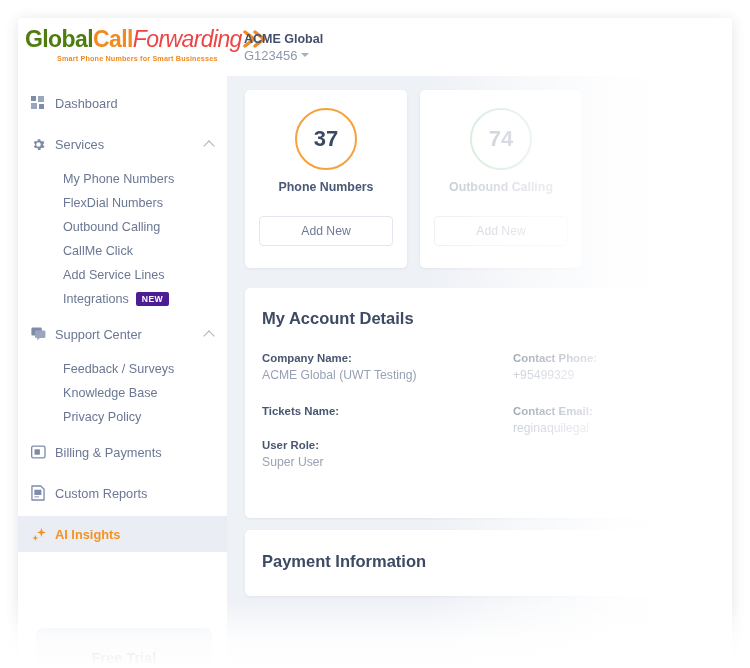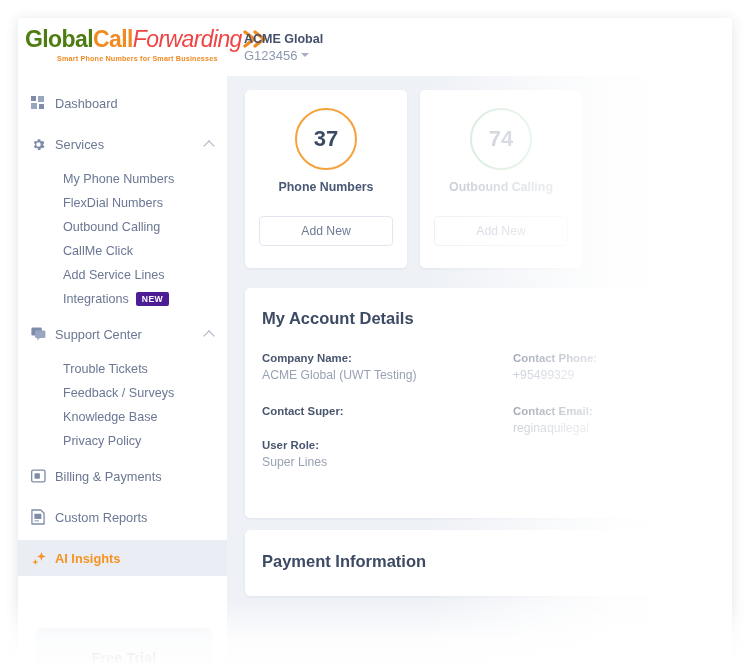--- a/index.html
+++ b/index.html
@@ -474,23 +474,20 @@
               <path d="M8 13.5 L8 16.5 L11 13.5 Z" fill="#9aa6c0"></path>
             </svg>
         </span>
         <span class="nav-label">Support Center</span>
         <span class="nav-chevron"></span>
       </div>
 
       <div class="nav-spacer-sm"></div>
 
       <div class="sub-item">
-        <span class="sub-label">Trouble Tickets</span>
-      </div>
-      <div class="sub-item">
         <span class="sub-label">Feedback / Surveys</span>
       </div>
       <div class="sub-item">
         <span class="sub-label">Knowledge Base</span>
       </div>
       <div class="sub-item">
         <span class="sub-label">Privacy Policy</span>
       </div>
 
       <div class="nav-spacer-sm"></div>
@@ -560,25 +557,25 @@
 
       <div id="account-panel">
         <div class="panel-title">My Account Details</div>
 
         <div class="detail-col col-left">
           <div class="detail-group">
             <div class="detail-label">Company Name:</div>
             <div class="detail-value">ACME Global (UWT Testing)</div>
           </div>
           <div class="detail-group">
-            <div class="detail-label">Contact Super:</div>
+            <div class="detail-label">Tickets Name:</div>
           </div>
           <div class="detail-group">
             <div class="detail-label">User Role:</div>
-            <div class="detail-value">Super Lines</div>
+            <div class="detail-value">Super User</div>
           </div>
         </div>
 
         <div class="detail-col col-right">
           <div class="detail-group">
             <div class="detail-label">Contact Phone:</div>
             <div class="detail-value">+95499329</div>
           </div>
           <div class="detail-group">
             <div class="detail-label">Contact Email:</div>

